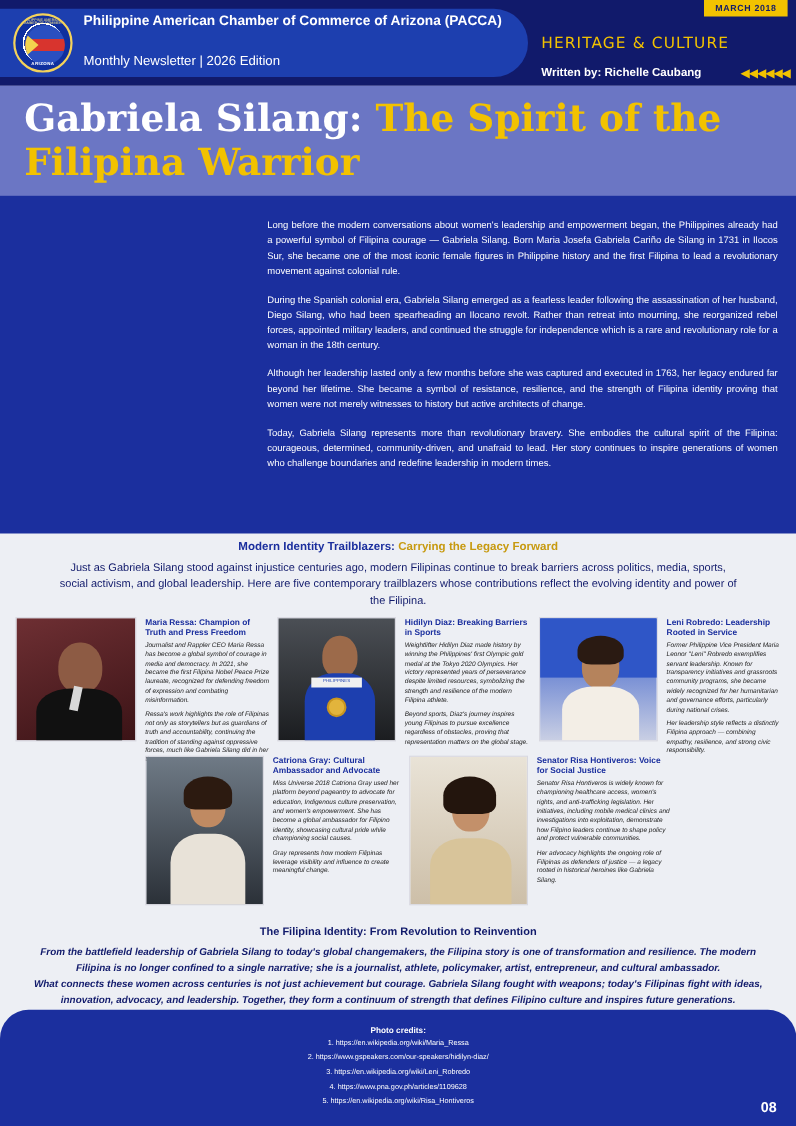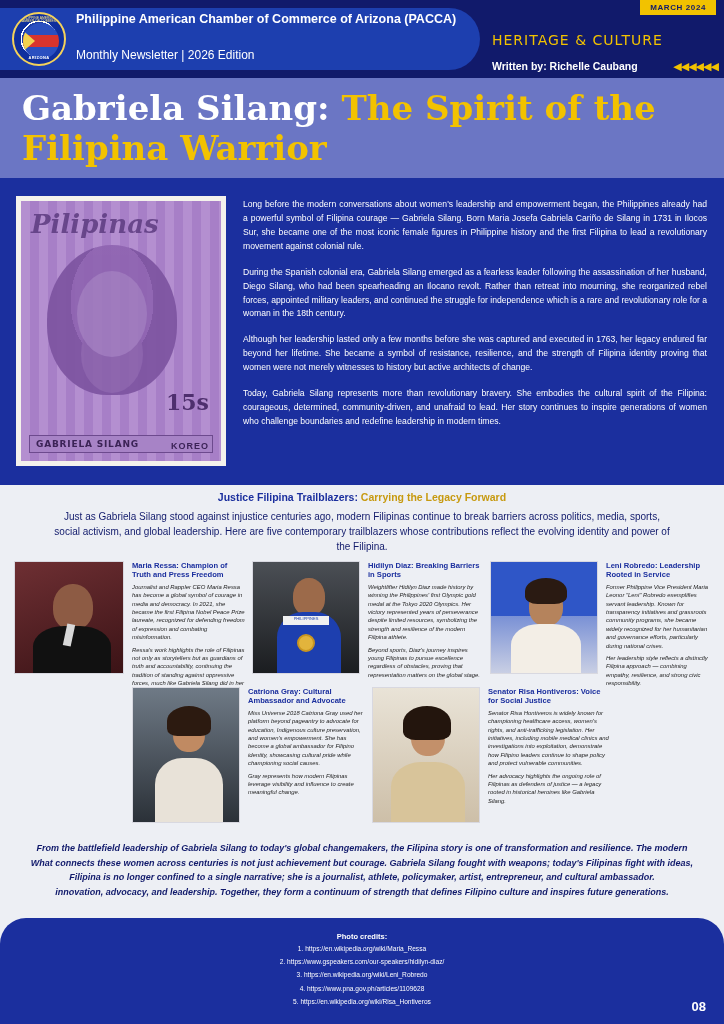--- a/index.html
+++ b/index.html
@@ -216,21 +216,21 @@
   .pagenum {
     position:absolute; right:18px; bottom:10px; color:#ffffff; font-size:13px; font-weight:bold;
   }
 </style>
 </head>
 <body>
 
 <div class="page">
 
   <div class="topbar">
-    <div class="date-tab">MARCH 2024</div>
+    <div class="date-tab">MARCH 2018</div>
     <div class="blue-left"></div>
 
     <div class="seal">
       <div class="ring-text">
         <span class="ring-top">PHILIPPINE AMERICAN CHAMBER OF COMMERCE</span>
       </div>
       <div class="inner"></div>
       <div class="azlabel">ARIZONA</div>
     </div>
 
@@ -244,41 +244,32 @@
   <div class="headband">
     <div class="hb-inner">
       <div class="headline">
         <span>Gabriela Silang: </span><span class="accent">The Spirit of the Filipina Warrior</span>
       </div>
     </div>
   </div>
 
   <div class="article">
 
-    <div class="stamp-wrap">
-      <div class="stamp">
-        <div class="pilipinas">Pilipinas</div>
-        <div class="portrait"></div>
-        <div class="denom">15s</div>
-        <div class="namebar">GABRIELA SILANG</div>
-        <div class="koreo">KOREO</div>
-      </div>
-    </div>
 
     <div class="body-col">
       <p>Long before the modern conversations about women's leadership and empowerment began, the Philippines already had a powerful symbol of Filipina courage — Gabriela Silang. Born Maria Josefa Gabriela Cariño de Silang in 1731 in Ilocos Sur, she became one of the most iconic female figures in Philippine history and the first Filipina to lead a revolutionary movement against colonial rule.</p>
       <p>During the Spanish colonial era, Gabriela Silang emerged as a fearless leader following the assassination of her husband, Diego Silang, who had been spearheading an Ilocano revolt. Rather than retreat into mourning, she reorganized rebel forces, appointed military leaders, and continued the struggle for independence which is a rare and revolutionary role for a woman in the 18th century.</p>
       <p>Although her leadership lasted only a few months before she was captured and executed in 1763, her legacy endured far beyond her lifetime. She became a symbol of resistance, resilience, and the strength of Filipina identity proving that women were not merely witnesses to history but active architects of change.</p>
       <p>Today, Gabriela Silang represents more than revolutionary bravery. She embodies the cultural spirit of the Filipina: courageous, determined, community-driven, and unafraid to lead. Her story continues to inspire generations of women who challenge boundaries and redefine leadership in modern times.</p>
     </div>
   </div>
 
   <div class="tb-intro">
     <div class="tb-title">
-      <span>Justice Filipina Trailblazers: </span><span class="gold">Carrying the Legacy Forward</span>
+      <span>Modern Identity Trailblazers: </span><span class="gold">Carrying the Legacy Forward</span>
     </div>
     <div class="tb-sub">Just as Gabriela Silang stood against injustice centuries ago, modern Filipinas continue to break barriers across politics, media, sports, social activism, and global leadership. Here are five contemporary trailblazers whose contributions reflect the evolving identity and power of the Filipina.</div>
   </div>
 
   <div class="profiles">
 
     <div class="card" style="left:14px; top:0px; width:232px;">
       <div class="photo" style="width:110px;height:113px;">
         <div class="ph">
           <div class="bg" style="background:linear-gradient(160deg,#6e2f33,#3b1316);"></div>
@@ -355,23 +346,24 @@
       </div>
       <div class="txt" style="left:116px; width:122px;">
         <h4>Senator Risa Hontiveros: Voice for Social Justice</h4>
         <p>Senator Risa Hontiveros is widely known for championing healthcare access, women's rights, and anti-trafficking legislation. Her initiatives, including mobile medical clinics and investigations into exploitation, demonstrate how Filipino leaders continue to shape policy and protect vulnerable communities.</p>
         <p>Her advocacy highlights the ongoing role of Filipinas as defenders of justice — a legacy rooted in historical heroines like Gabriela Silang.</p>
       </div>
     </div>
   </div>
 
   <div class="identity">
+    <div class="id-title">The Filipina Identity: From Revolution to Reinvention</div>
     <div class="id-body">From the battlefield leadership of Gabriela Silang to today's global changemakers, the Filipina story is one of transformation and resilience. The modern</div>
+    <div class="id-body" style="padding-top:0">Filipina is no longer confined to a single narrative; she is a journalist, athlete, policymaker, artist, entrepreneur, and cultural ambassador.</div>
     <div class="id-body" style="padding-top:0">What connects these women across centuries is not just achievement but courage. Gabriela Silang fought with weapons; today's Filipinas fight with ideas,</div>
-    <div class="id-body" style="padding-top:0">Filipina is no longer confined to a single narrative; she is a journalist, athlete, policymaker, artist, entrepreneur, and cultural ambassador.</div>
     <div class="id-body" style="padding-top:0">innovation, advocacy, and leadership. Together, they form a continuum of strength that defines Filipino culture and inspires future generations.</div>
   </div>
 
   <div class="footer">
     <div class="credits-title">Photo credits:</div>
     <div class="credits">1. https://en.wikipedia.org/wiki/Maria_Ressa</div>
     <div class="credits">2. https://www.gspeakers.com/our-speakers/hidilyn-diaz/</div>
     <div class="credits">3. https://en.wikipedia.org/wiki/Leni_Robredo</div>
     <div class="credits">4. https://www.pna.gov.ph/articles/1109628</div>
     <div class="credits">5. https://en.wikipedia.org/wiki/Risa_Hontiveros</div>

